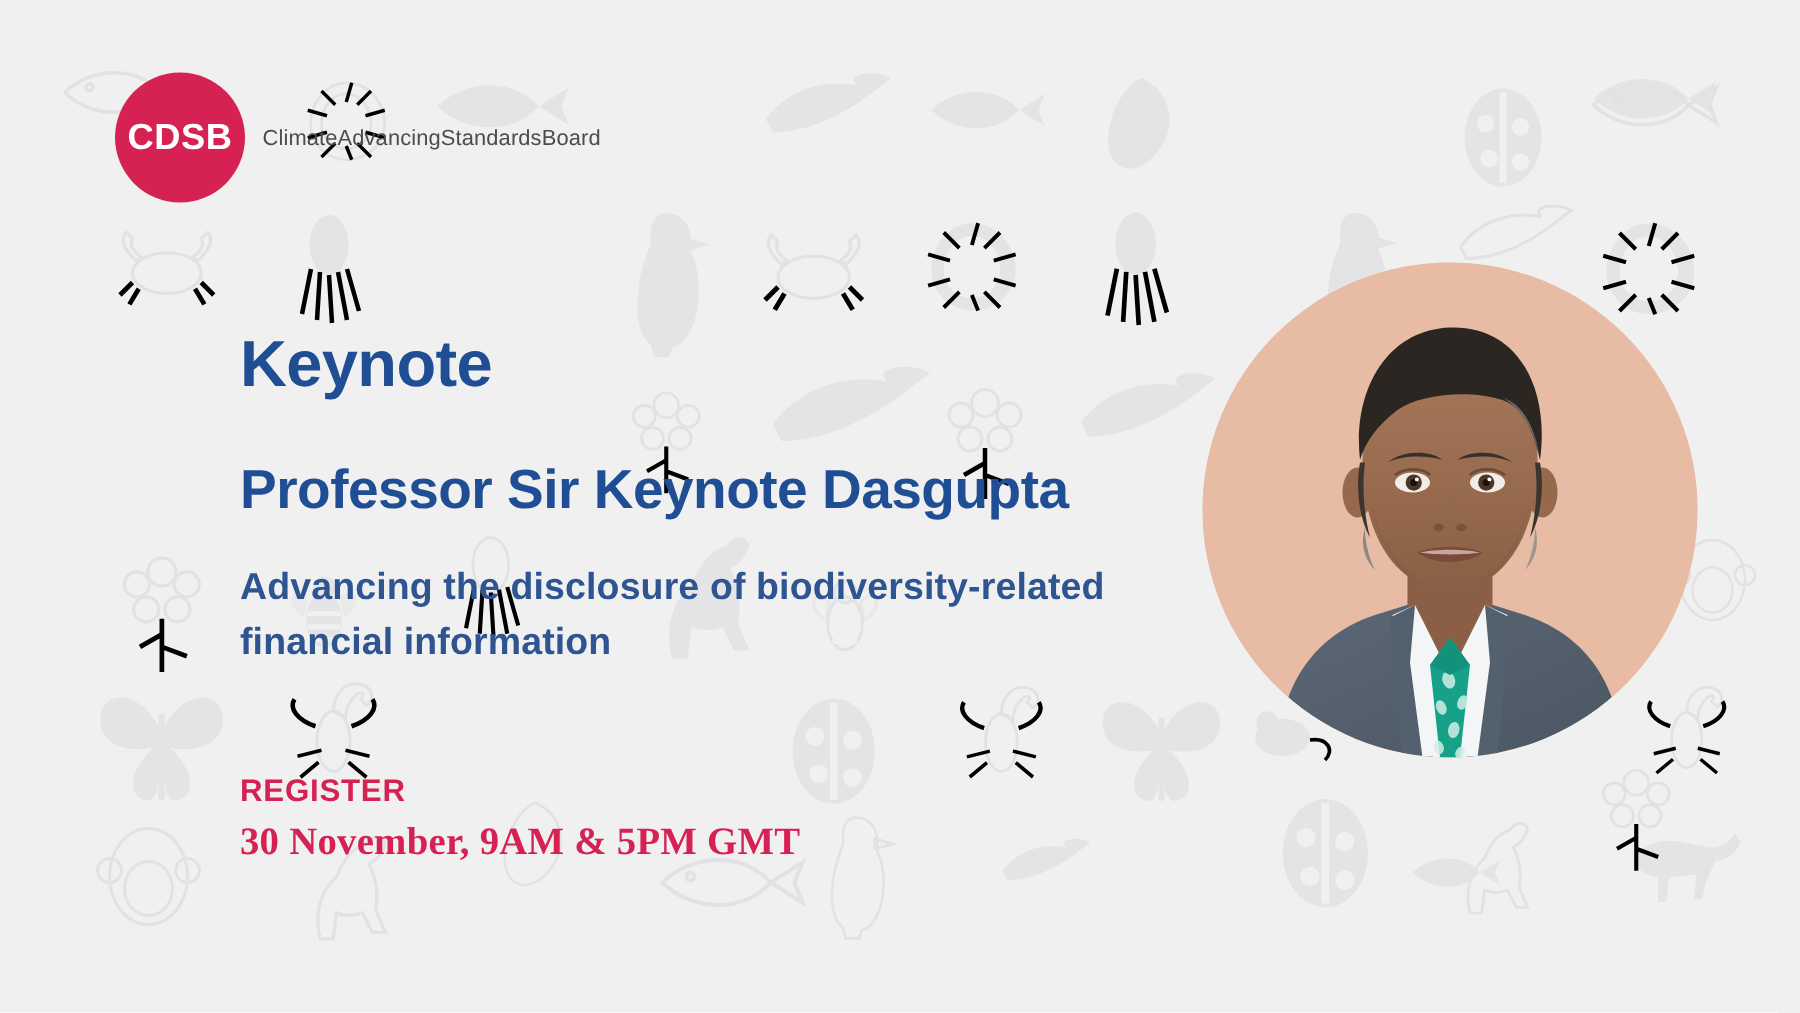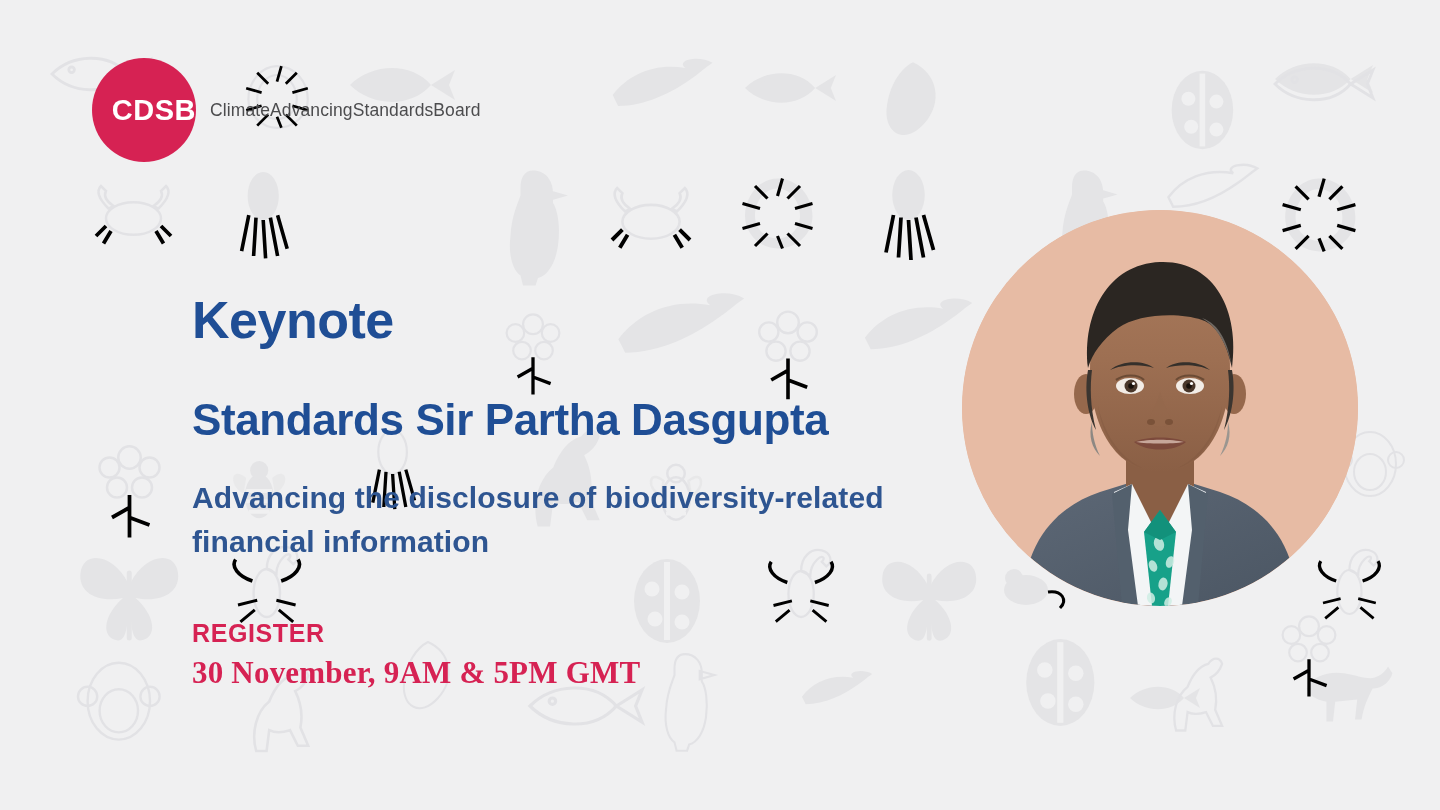--- a/index.html
+++ b/index.html
@@ -26,21 +26,21 @@
 
   
   .logo {
     position:absolute; left:92px; top:58px;
     display:flex; align-items:center; gap:14px;
     z-index:3;
   }
   .logo-mark {
     width:104px; height:104px; border-radius:50%;
     background:#d62253;
-    display:flex; align-items:center; justify-content:flex-end;
+    display:flex; align-items:center; justify-content:center;
     flex:0 0 auto;
   }
   .logo-mark-text {
     color:#ffffff;
     font-size:29px;
     font-weight:700;
     letter-spacing:0.5px;
     line-height:1;
   }
   .logo-words {
@@ -57,21 +57,20 @@
     position:absolute; left:192px; top:265px;
     width:760px;
     z-index:3;
   }
   .keynote {
     color:#1f4e95;
     font-size:52px;
     font-weight:700;
     letter-spacing:-0.5px;
     line-height:1.05;
-    margin-top:28px;
   }
   .speaker {
     margin-top:48px;
     color:#1f4e95;
     font-size:44px;
     font-weight:700;
     letter-spacing:-0.4px;
     line-height:1.1;
   }
   .topic {
@@ -268,21 +267,21 @@
     <div class="logo-words">
       <span>Climate</span>
       <span>Advancing</span>
       <span>Standards</span>
       <span>Board</span>
     </div>
   </div>
 
   <div class="content">
     <div class="keynote">Keynote</div>
-    <div class="speaker">Standards Sir Partha Dasgupta</div>
+    <div class="speaker">Professor Sir Keynote Dasgupta</div>
     <div class="topic">Advancing the disclosure of biodiversity-related financial information</div>
   </div>
 
   <div class="register-block">
     <div class="register-label">REGISTER</div>
     <div class="register-when">30 November, 9AM &amp; 5PM GMT</div>
   </div>
 
   <div class="portrait">
     <svg viewBox="0 0 396 396" xmlns="http://www.w3.org/2000/svg" aria-hidden="true">

